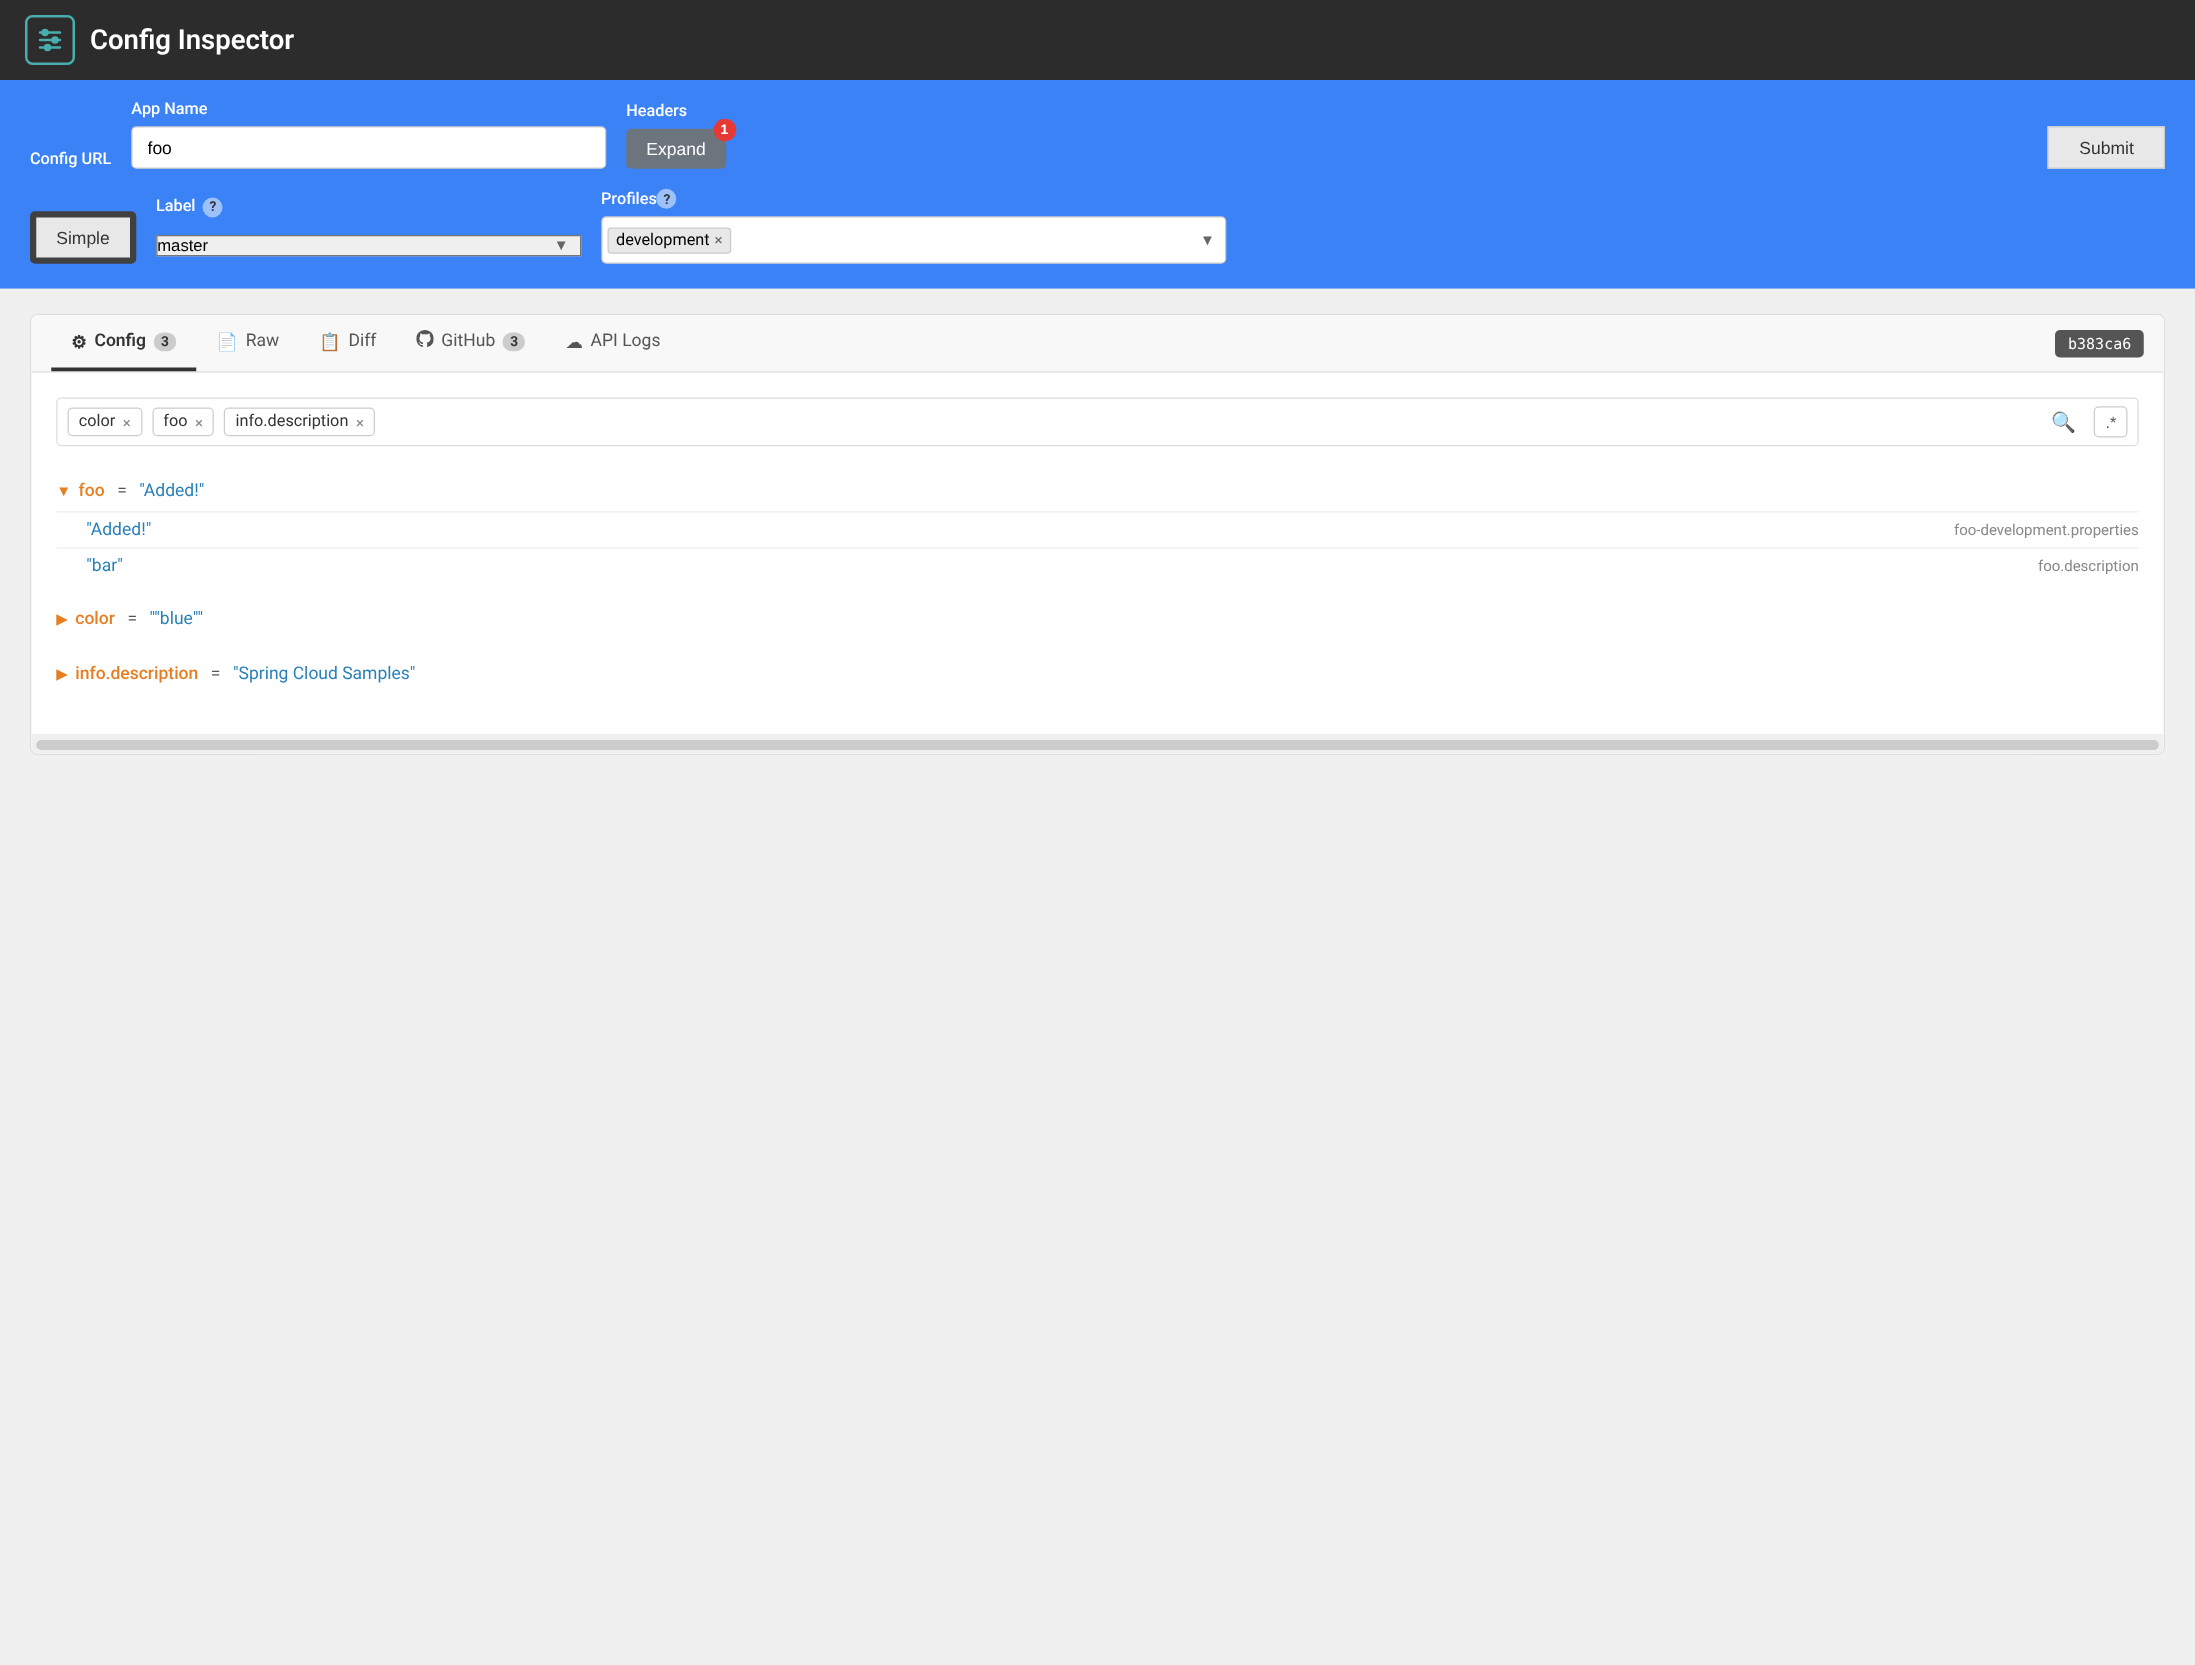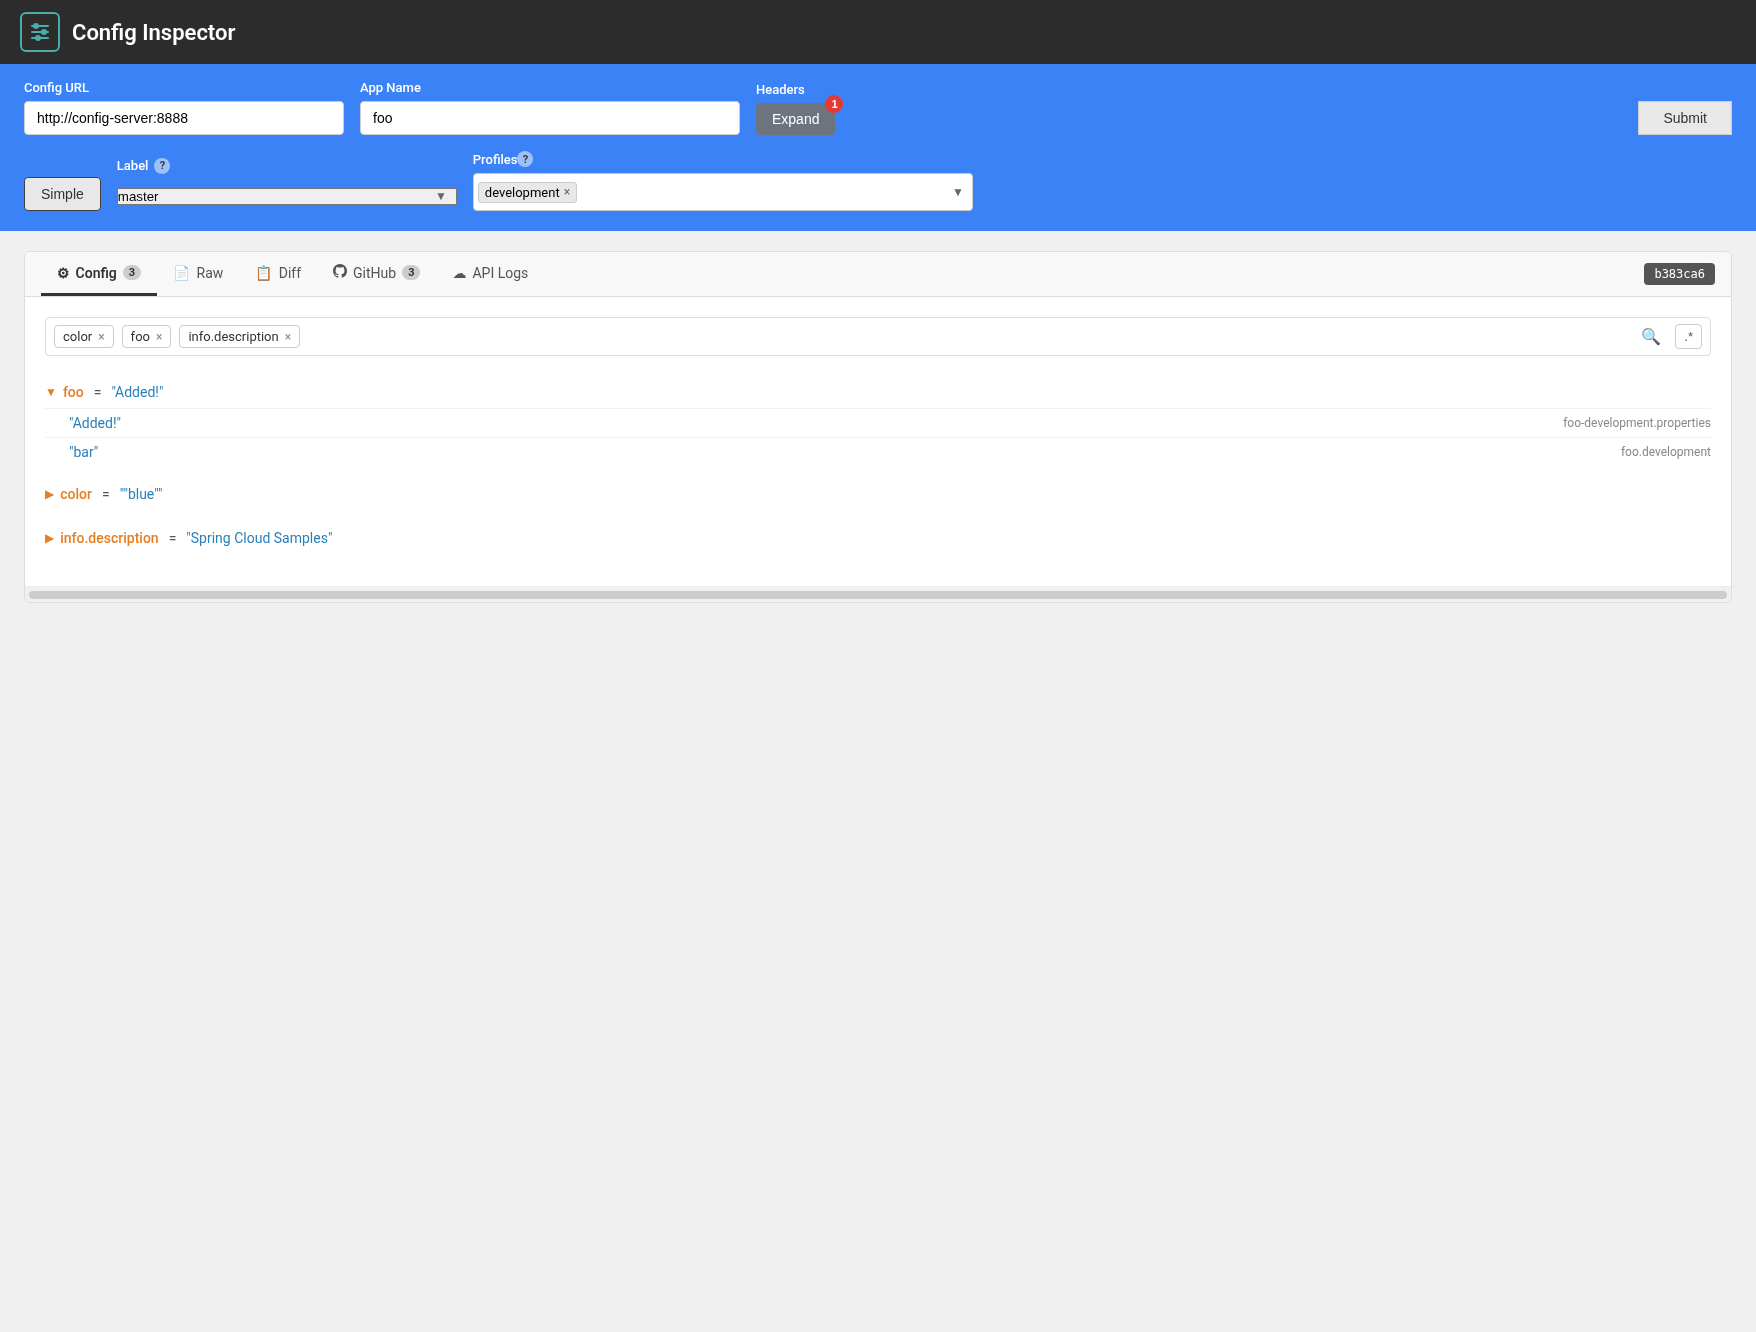--- a/index.html
+++ b/index.html
@@ -151,21 +151,21 @@
       content: '▼';
       position: absolute;
       right: 8px;
       font-size: 12px;
       color: #666;
     }
 
     .simple-btn {
       background: #e8e8e8;
       color: #333;
-      border: 1px solid #404040;
+      border: 5px solid #404040;
       border-radius: 4px;
       padding: 8px 16px;
       cursor: pointer;
       font-size: 14px;
       align-self: flex-end;
     }
 
     
     .main-content {
       padding: 20px 24px;
@@ -336,21 +336,20 @@
       <circle cx="10" cy="18" r="2" fill="#4aadad"></circle>
     </svg>
   </div>
   <span class="top-bar-title">Config Inspector</span>
 </div>
 
 <div class="config-bar">
   <div class="config-bar-row1">
     <div class="field-group">
       <label>Config URL</label>
-      <input class="config-url-input" type="text" value="http://config-server:8888" style="">
     </div>
     <div class="field-group">
       <label>App Name</label>
       <input class="app-name-input" type="text" value="foo" style="">
     </div>
     <div class="headers-group">
       <span class="headers-label">Headers</span>
       <button class="headers-expand-btn">
         <span>Expand</span>
         <span class="headers-badge">1</span>
@@ -444,21 +443,21 @@
           <span class="prop-key">foo</span>
           <span class="prop-eq">=</span>
           <span class="prop-val">"Added!"</span>
         </div>
         <div class="prop-detail-row">
           <span class="prop-detail-val">"Added!"</span>
           <span class="prop-detail-source">foo-development.properties</span>
         </div>
         <div class="prop-detail-row">
           <span class="prop-detail-val">"bar"</span>
-          <span class="prop-detail-source">foo.development</span>
+          <span class="prop-detail-source">foo.description</span>
         </div>
       </div>
 
       <div class="prop-section">
         <div class="prop-header">
           <span class="prop-arrow" style="color:#e67e22;">▶</span>
           <span class="prop-key">color</span>
           <span class="prop-eq">=</span>
           <span class="prop-val">""blue""</span>
         </div>

